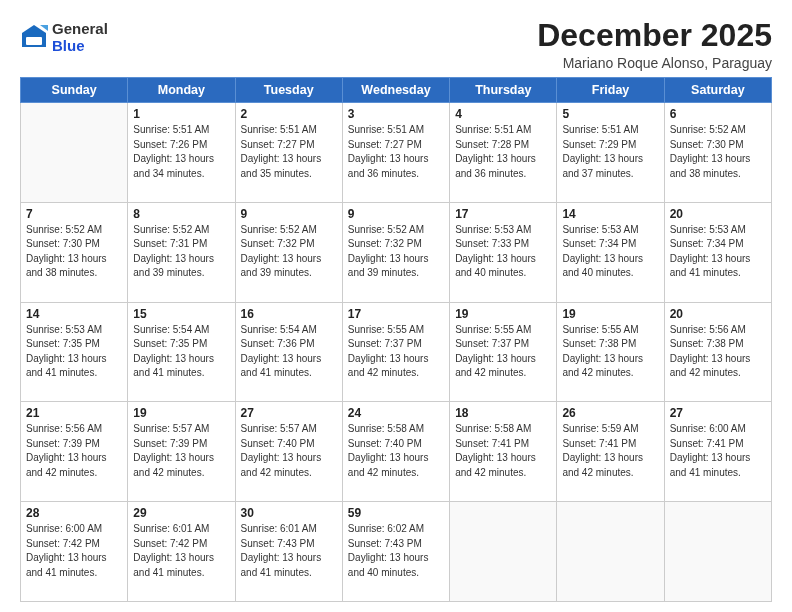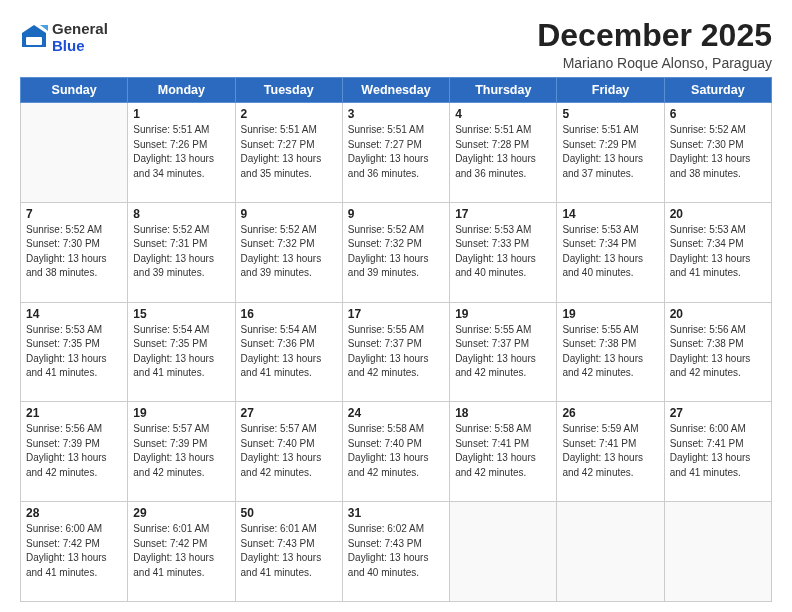--- a/index.html
+++ b/index.html
@@ -252,25 +252,25 @@
         <tr>
           <td>
             <span class="day-num">28</span>
             <div class="cell-text">Sunrise: 6:00 AM<br>Sunset: 7:42 PM<br>Daylight: 13 hours<br>and 41 minutes.</div>
           </td>
           <td>
             <span class="day-num">29</span>
             <div class="cell-text">Sunrise: 6:01 AM<br>Sunset: 7:42 PM<br>Daylight: 13 hours<br>and 41 minutes.</div>
           </td>
           <td>
-            <span class="day-num">50</span>
+            <span class="day-num">30</span>
             <div class="cell-text">Sunrise: 6:01 AM<br>Sunset: 7:43 PM<br>Daylight: 13 hours<br>and 41 minutes.</div>
           </td>
           <td>
-            <span class="day-num">31</span>
+            <span class="day-num">59</span>
             <div class="cell-text">Sunrise: 6:02 AM<br>Sunset: 7:43 PM<br>Daylight: 13 hours<br>and 40 minutes.</div>
           </td>
           <td class="empty"></td>
           <td class="empty"></td>
           <td class="empty"></td>
         </tr>
       </tbody>
   </table>
 </div>
 

